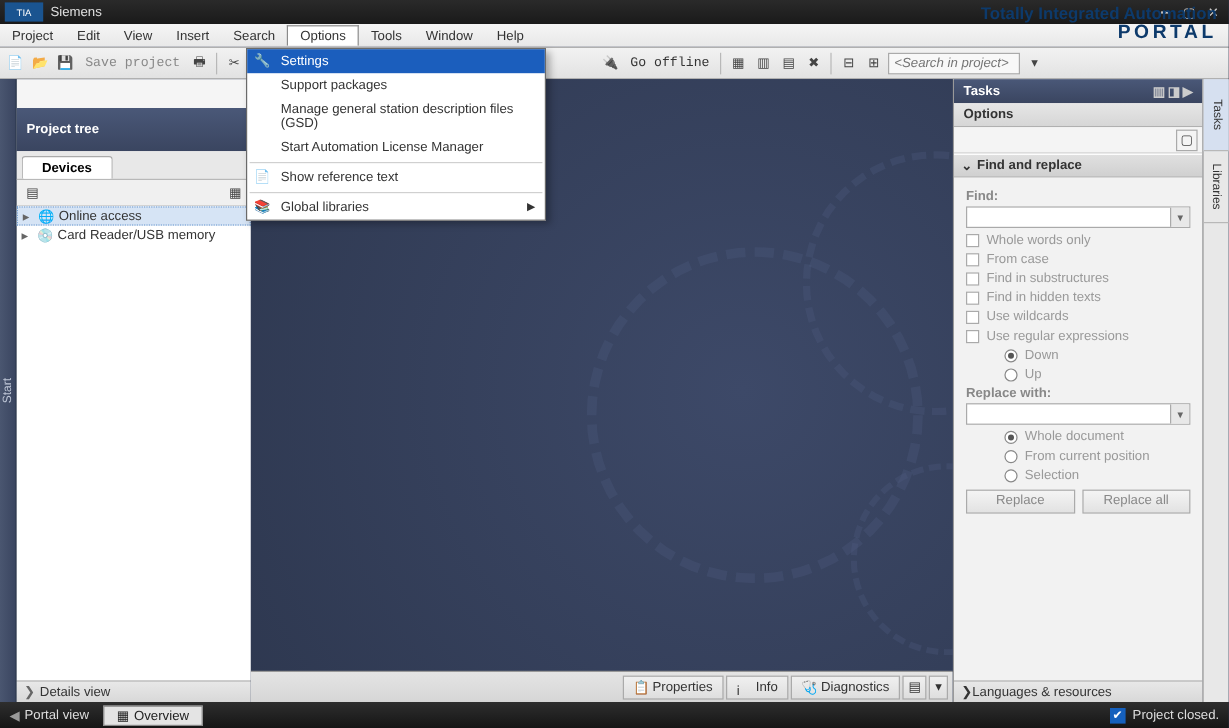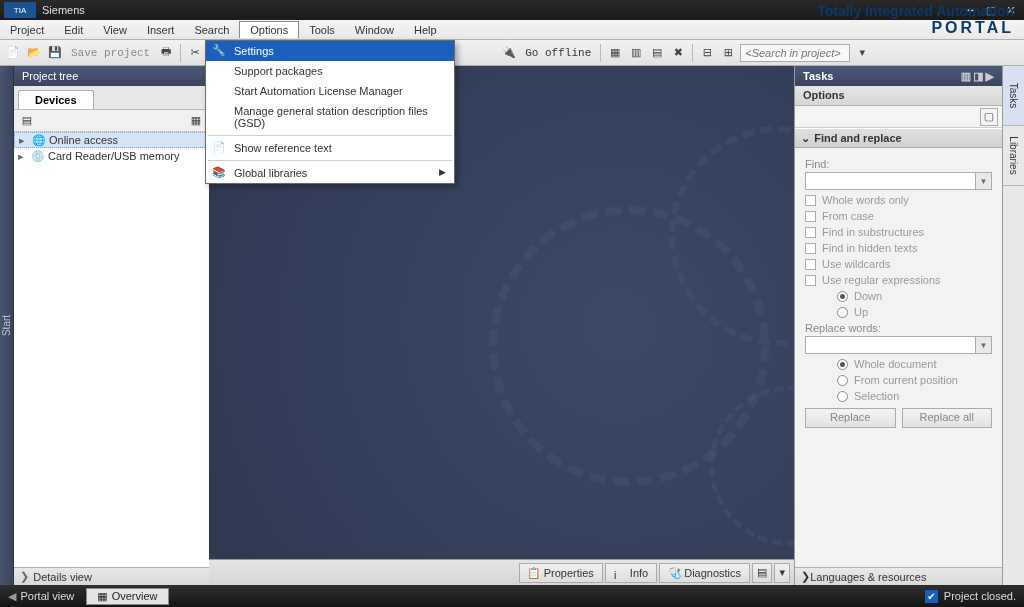--- a/index.html
+++ b/index.html
@@ -17,21 +17,21 @@
 .tb-sep { width: 1px; height: 18px; background: #b8b8b8; margin: 0 2px; }
 .tb-text { color: #888; padding: 0 4px; font-family: Liberation Mono, monospace; }
 .search-box { width: 110px; height: 18px; border: 1px solid #aaa; background: #f8f8f8; color: #999; font-style: italic; padding: 0 4px; }
 .brand { position: absolute; right: 10px; top: -17px; text-align: right; color: #0d3a6b; }
 .brand .l1 { font-size: 14px; font-weight: bold; }
 .brand .l2 { font-size: 16px; font-weight: bold; letter-spacing: 3px; color:#0d3a6b; }
 .content { flex: 1; display: flex; background: #3a4560; position: relative; }
 .left-strip { width: 14px; background: linear-gradient(to right, #4a5670, #3a4560); border-right: 1px solid #2a3548; display:flex; align-items:center; justify-content:center; }
 .left-strip span { transform: rotate(-90deg); color:#c0c8d8; font-size:10px; }
 .project-tree { width: 195px; background: #f5f5f5; display: flex; flex-direction: column; }
-.pt-header { height: 20px; background: linear-gradient(#4a5878,#3a4560); color: #fff; font-weight: normal; padding: 3px 8px; display:flex; align-items:center; }
+.pt-header { height: 36px; background: linear-gradient(#4a5878,#3a4560); color: #fff; font-weight: bold; padding: 3px 8px; display:flex; align-items:center;margin-top:24px; }
 .pt-tabs { height: 24px; background: #e8e8e8; border-bottom: 1px solid #b8b8b8; display: flex; align-items: flex-end; padding-left: 4px; }
 .pt-tab { background: #fff; border: 1px solid #aaa; border-bottom: none; padding: 3px 16px; font-weight: bold; border-radius: 3px 3px 0 0; }
 .pt-toolbar { height: 22px; background: #f0f0f0; border-bottom: 1px solid #ccc; display: flex; align-items: center; padding: 0 4px; gap: 4px; }
 .pt-body { flex: 1; background: #fff; }
 .tree-row { height: 16px; display: flex; align-items: center; padding: 0 4px; gap: 3px; color: #333; cursor: pointer; }
 .tree-row .exp { width: 10px; color: #666; }
 .tree-row.sel { background: #d6e4f5; border: 1px dotted #7aa3d4; }
 .tree-row .ic { width:14px; height:14px; display:flex; align-items:center; justify-content:center; }
 .pt-footer { height: 18px; background: linear-gradient(#e8e8e8,#d8d8d8); border-top: 1px solid #b0b0b0; display: flex; align-items: center; padding: 0 6px; color:#333; }
 .pt-footer .chev { margin-right: 4px; color:#666; }
@@ -40,21 +40,21 @@
 .canvas-bottom { position: absolute; bottom: 0; left: 0; right: 0; height: 26px; background: linear-gradient(#e4e4e4,#d6d6d6); border-top: 1px solid #999; display: flex; align-items: center; justify-content: flex-end; padding: 0 4px; gap: 2px; }
 .cb-tab { height: 20px; padding: 0 8px; background: linear-gradient(#f0f0f0,#dedede); border: 1px solid #aaa; display: flex; align-items: center; gap: 4px; cursor: pointer; color:#333; }
 .cb-tab .ic { width:12px;height:12px; }
 .right-panel { width: 208px; background: #f0f0f0; display: flex; flex-direction: column; border-left: 1px solid #999; }
 .rp-header { height: 20px; background: linear-gradient(#4a5878,#3a4560); color:#fff; font-weight: bold; padding: 3px 8px; display:flex; align-items:center; }
 .rp-header .ctrls { margin-left:auto; display:flex; gap:2px; color:#ccc; }
 .rp-sub { height: 20px; background: linear-gradient(#e6e6e6,#d6d6d6); border-bottom: 1px solid #b0b0b0; padding: 3px 8px; font-weight: bold; color:#333; }
 .rp-opt-bar { height: 22px; background:#f4f4f4; border-bottom:1px solid #ccc; display:flex; align-items:center; justify-content:flex-end; padding:0 4px; }
 .rp-section-hdr { height: 20px; background: linear-gradient(#e0e0e0,#d0d0d0); border-top:1px solid #fff; border-bottom: 1px solid #aaa; padding: 3px 6px; font-weight: bold; color:#333; display:flex; align-items:center; gap:4px; }
 .rp-body { flex:1; padding: 6px 10px; overflow: auto; background:#f2f2f2; }
-.rp-label { color: #888; margin: 4px 0 2px; }
+.rp-label { color: #888; margin: 4px 0 2px; font-weight: bold; }
 .rp-input { width: 100%; height: 18px; border: 1px solid #aaa; background:#fff; display:flex; }
 .rp-input .dd { width:16px; border-left:1px solid #aaa; background:#e8e8e8; display:flex; align-items:center; justify-content:center; font-size:8px; color:#666; }
 .rp-check { display: flex; align-items: center; gap: 6px; color:#999; margin: 4px 0; cursor:pointer; }
 .rp-check .box { width:11px; height:11px; border:1px solid #aaa; background:#fff; }
 .rp-radio { display: flex; align-items:center; gap:6px; color:#999; margin: 4px 0; cursor:pointer;padding-left:32px; }
 .rp-radio .circ { width:11px; height:11px; border:1px solid #888; border-radius:50%; background:#fff; display:flex; align-items:center; justify-content:center; }
 .rp-radio.sel .circ::after { content:''; width:5px; height:5px; background:#555; border-radius:50%; }
 .rp-btn { height:20px; border:1px solid #aaa; background: linear-gradient(#f4f4f4,#e2e2e2); color:#888; padding: 2px 10px; cursor:pointer; text-align:center; }
 .rp-btn.wide { width:100%; margin: 6px 0; }
 .rp-btn-row { display:flex; gap:6px; margin-top:6px; }
@@ -244,21 +244,21 @@
         <div class="rp-radio sel">
             <div class="circ"></div>
             <span>Down</span>
           </div>
         <div class="rp-radio">
             <div class="circ"></div>
             <span>Up</span>
           </div>
 
 
-        <div class="rp-label">Replace words:</div>
+        <div class="rp-label">Replace with:</div>
         <div class="rp-input">
             <div style="flex:1"></div>
             <div class="dd">▼</div>
           </div>
 
         <div class="rp-radio sel">
             <div class="circ"></div>
             <span>Whole document</span>
           </div>
         <div class="rp-radio">
@@ -305,22 +305,22 @@
     </div>
   </div>
 </div>
 
 <div class="dropdown">
   <div class="dd-item hl">
     <span class="dd-ic">🔧</span>
     <span>Settings</span>
   </div>
   <div class="dd-item">Support packages</div>
+  <div class="dd-item">Manage general station description files (GSD)</div>
   <div class="dd-item">Start Automation License Manager</div>
-  <div class="dd-item">Manage general station description files (GSD)</div>
   <div class="dd-sep"></div>
   <div class="dd-item">
     <span class="dd-ic">📄</span>
     <span>Show reference text</span>
   </div>
   <div class="dd-sep"></div>
   <div class="dd-item">
     <span class="dd-ic">📚</span>
     <span>Global libraries</span>
     <span class="arrow">▶</span>

